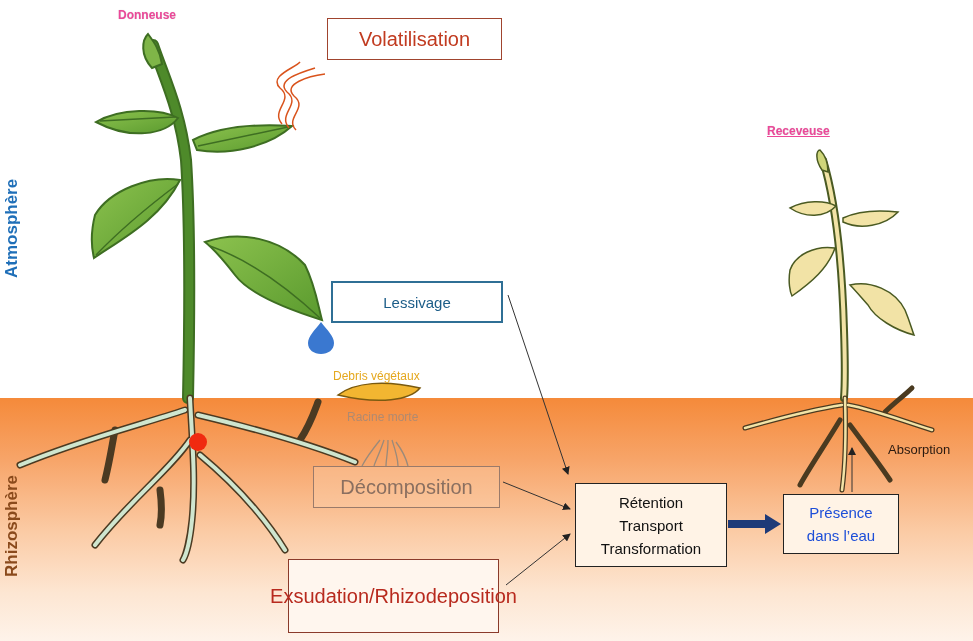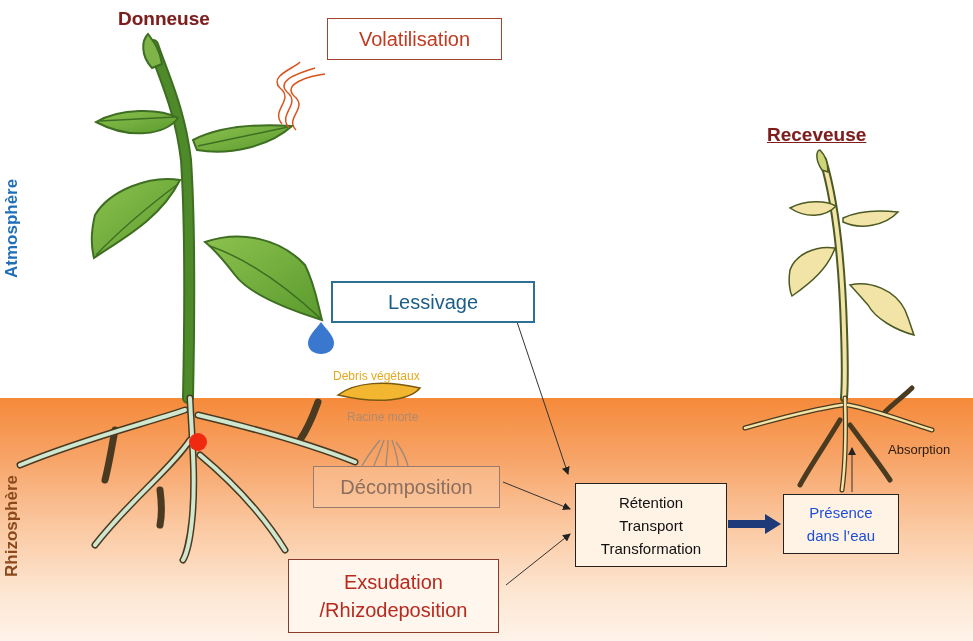--- a/index.html
+++ b/index.html
@@ -1,27 +1,27 @@
 <!DOCTYPE html>
 <html><head>
 <meta charset="utf-8">
 <style>
   html, body { margin: 0; padding: 0; }
   body { width: 973px; height: 641px; position: relative; overflow: hidden; background: #ffffff; font-family: "Liberation Sans", sans-serif; }
   .soil { position: absolute; left: 0; top: 398px; width: 973px; height: 243px;
     background: linear-gradient(to bottom, #f58a3a 0%, #f7a468 25%, #fbcba5 55%, #fde6d2 80%, #fef3ea 100%); }
   svg.scene { position: absolute; left: 0; top: 0; width: 973px; height: 641px; }
   .lbl { position: absolute; white-space: nowrap; }
-  .title-red { color: #7f1d1d; font-weight: bold; font-size: 19px; text-shadow: 0 0 1px rgba(0,0,0,0.2); }
+  .title-red { color: #ec4899; font-weight: bold; font-size: 12px; text-shadow: 0 0 1px rgba(0,0,0,0.2); }
   .vert { position: absolute; font-weight: bold; font-size: 17px; transform: rotate(-90deg); transform-origin: left top; white-space: nowrap; }
   .box { position: absolute; display: flex; align-items: center; justify-content: center; text-align: left; box-sizing: border-box; }
   .box-vol { left: 327px; top: 18px; width: 175px; height: 42px; border: 1.5px solid #a0442e; color: #c13b20; font-size: 20px; background: #fff; }
-  .box-les { left: 331px; top: 281px; width: 204px; height: 42px; border: 2px solid #2f6f95; color: #1c5d88; font-size: 20px; background: #fff; }
+  .box-les { left: 331px; top: 281px; width: 172px; height: 42px; border: 2px solid #2f6f95; color: #1c5d88; font-size: 15px; background: #fff; }
   .box-dec { left: 313px; top: 466px; width: 187px; height: 42px; border: 1.5px solid #9a7a6a; color: #8a6f60; font-size: 20px; background: rgba(253,210,175,0.35); }
-  .box-exu { left: 288px; top: 559px; width: 211px; height: 74px; border: 1.5px solid #8a3a2a; color: #b82a1e; font-size: 20px; line-height: 28px; background: #fff6ee; flex-direction: column; }
+  .box-exu { left: 288px; top: 559px; width: 211px; height: 74px; border: 1.5px solid #8a3a2a; color: #b82a1e; font-size: 20px; line-height: 28px; background: #fff6ee; flex-direction: row; }
   .box-ret { left: 575px; top: 483px; width: 152px; height: 84px; border: 1.5px solid #222; color: #111; font-size: 15px; line-height: 23px; background: #fff3e6; flex-direction: column; }
   .box-pres { left: 783px; top: 494px; width: 116px; height: 60px; border: 1.5px solid #222; color: #1d4ed8; font-size: 15px; line-height: 23px; background: #fff3e6; flex-direction: column; }
 </style>
 </head>
 <body>
 
 <div class="soil"></div>
 
 <svg class="scene" viewBox="0 0 973 641">
   <defs>

